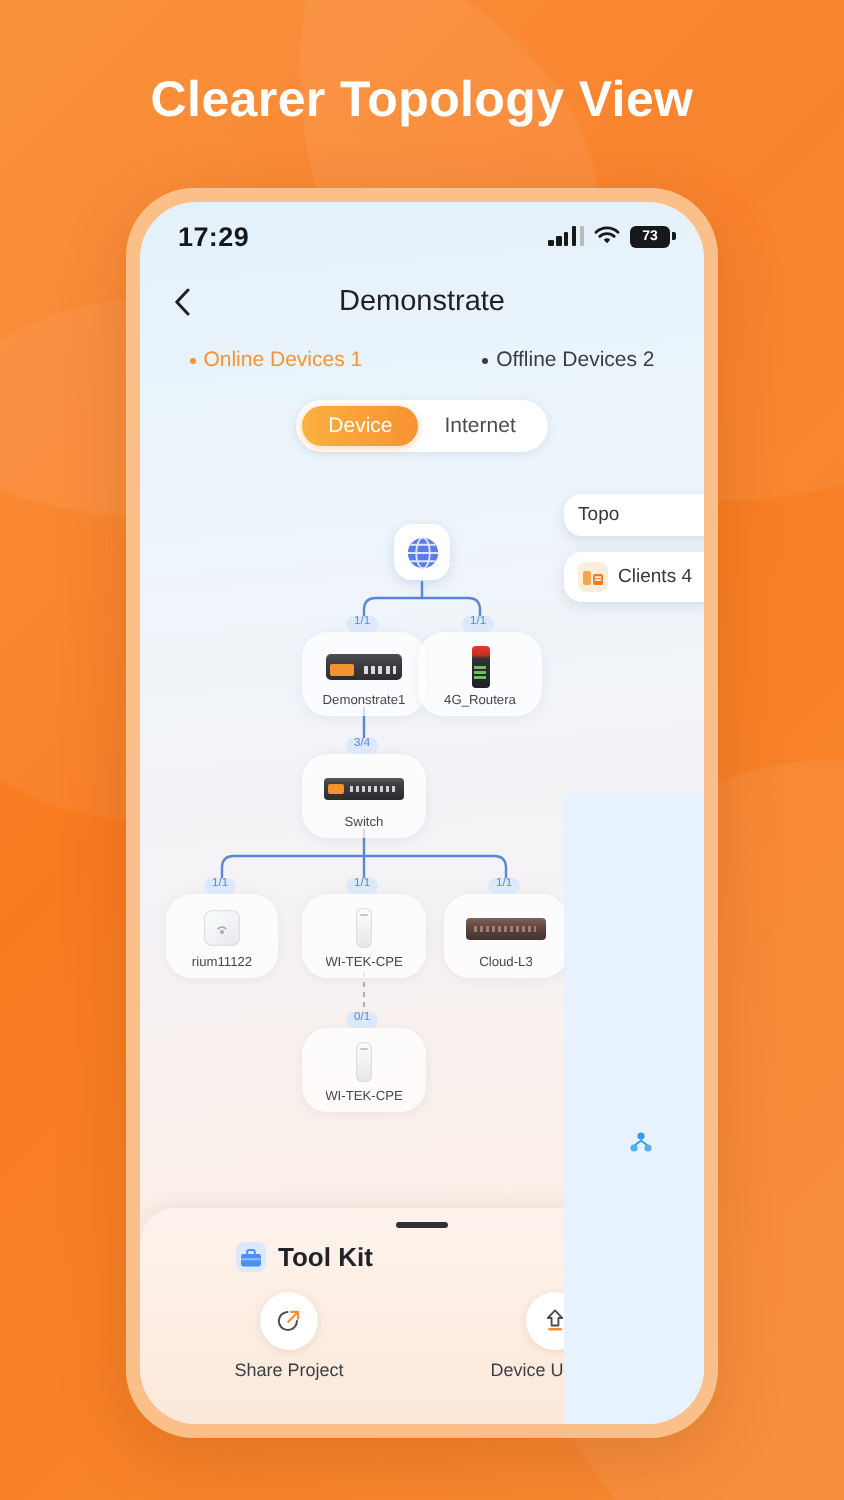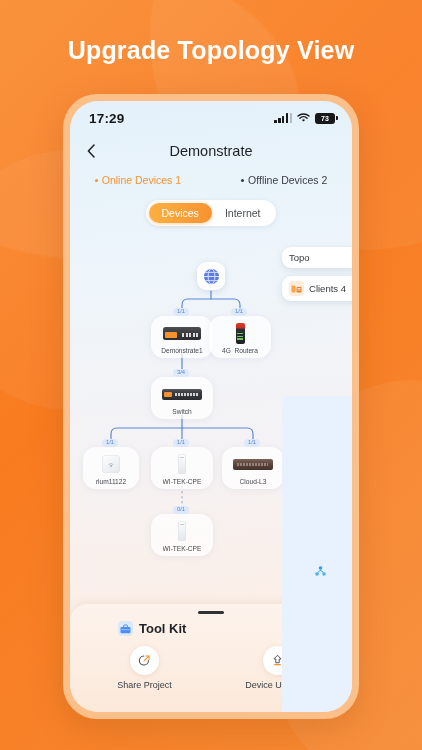--- a/index.html
+++ b/index.html
@@ -159,21 +159,21 @@
   .act-lbl{font-size:9px;color:#3B3E43;white-space:nowrap;}
 </style>
 </head>
 <body>
 
 <div class="bg-arc"></div>
 <div class="bg-swirl1"></div>
 <div class="bg-swirl2"></div>
 <div class="bg-arc2"></div>
 
-<div class="headline">Upgrade Topology View</div>
+<div class="headline">Clearer Topology View</div>
 
 <div class="phone">
 <div class="screen">
 
   <div class="statusbar">
     <div class="clock">17:29</div>
     <div class="status-right">
       <div class="bars">
         <i></i>
             <i></i>
@@ -209,21 +209,21 @@
       <span>Online Devices 1</span>
     </div>
     <div class="cnt offline">
       <span class="dot"></span>
       <span>Offline Devices 2</span>
     </div>
   </div>
 
   <div class="seg-wrap">
     <div class="seg">
-      <div class="active">Devices</div>
+      <div class="active">Device</div>
       <div>Internet</div>
     </div>
   </div>
 
   <div class="chips">
     <div class="chip">
       <span class="chip-ico topo">
         <svg width="11" height="10" viewBox="0 0 11 10">
           <circle cx="5.5" cy="2" r="1.8" fill="#2F9BF2"></circle>
           <circle cx="2" cy="8" r="1.8" fill="#4FB0F7"></circle>

